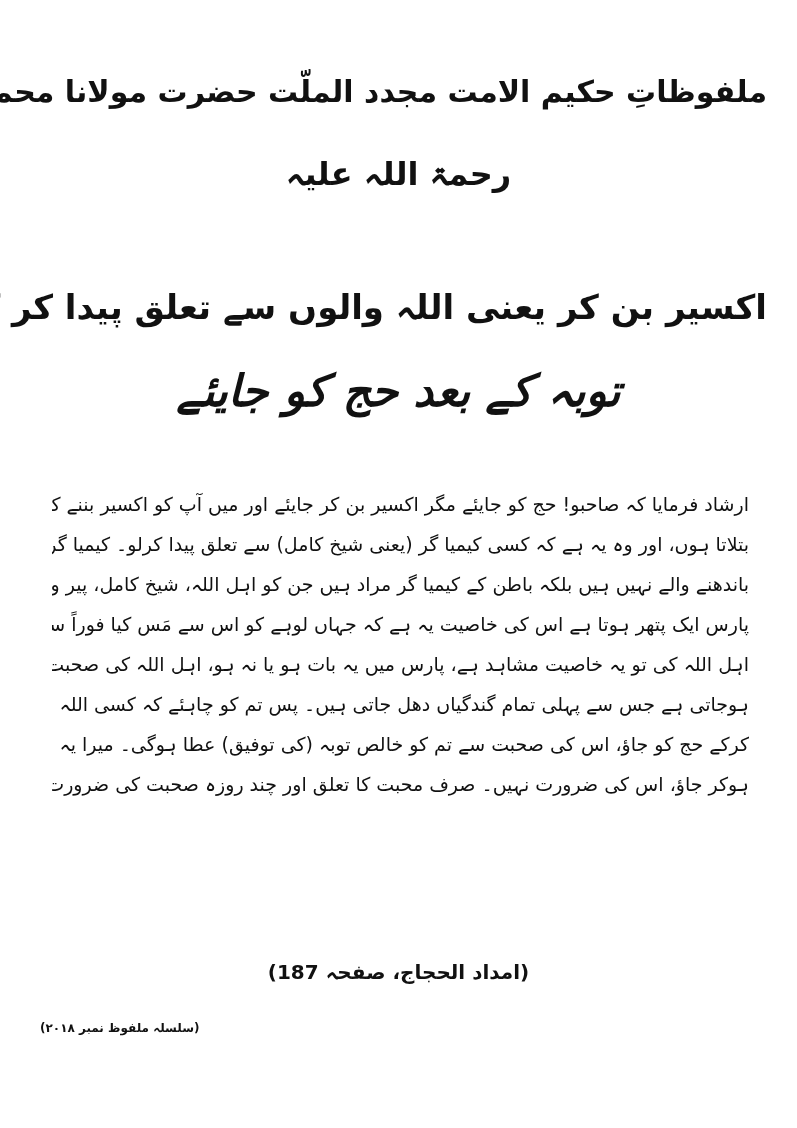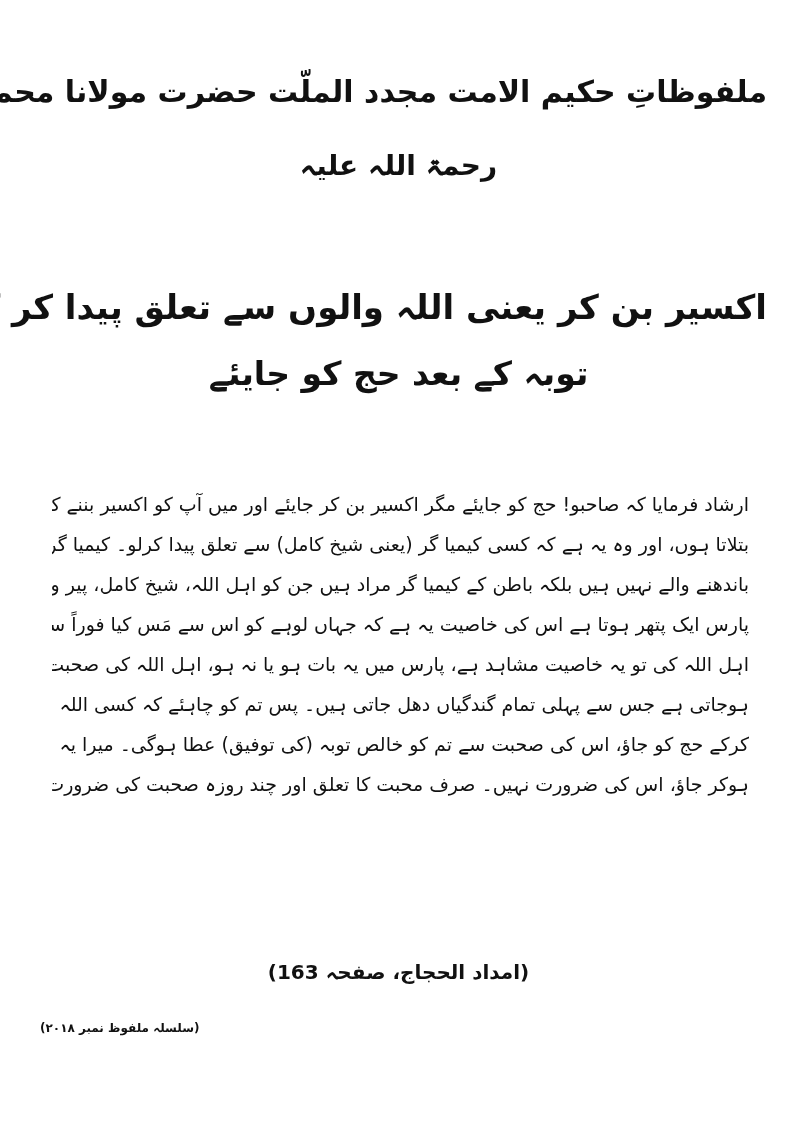--- a/index.html
+++ b/index.html
@@ -31,33 +31,34 @@
       direction: rtl;
       unicode-bidi: embed;
       white-space: nowrap;
     }
     .h-main {
       top: 62px;
       font-size: 30px;
       line-height: 60px;
     }
     .h-sub {
-      top: 138px;
-      font-size: 28px;
+      top: 146px;
+      font-size: 32px;
       line-height: 56px;
     }
     .h-title1 {
       top: 276px;
       font-size: 34px;
       line-height: 62px;
     }
     .h-title2 {
-      top: 343px;
-      font-size: 33px;
+      top: 360px;
+      font-size: 44px;
       line-height: 62px;
+      font-style: italic;
     }
     .body-text {
       position: absolute;
       left: 52px;
       right: 48px;
       top: 484px;
       direction: rtl;
       unicode-bidi: embed;
       font-size: 19px;
     }
@@ -112,17 +113,17 @@
     <div class="body-line">ارشاد فرمایا کہ صاحبو! حج کو جایئے مگر اکسیر بن کر جایئے اور میں آپ کو اکسیر بننے کا طریقہ بھی</div>
     <div class="body-line">بتلاتا ہوں، اور وہ یہ ہے کہ کسی کیمیا گر (یعنی شیخ کامل) سے تعلق پیدا کرلو۔ کیمیا گر سے میری مراد لنگوٹی</div>
     <div class="body-line">باندھنے والے نہیں ہیں بلکہ باطن کے کیمیا گر مراد ہیں جن کو اہل اللہ، شیخ کامل، پیر و مرشد کہتے ہیں۔</div>
     <div class="body-line">پارس ایک پتھر ہوتا ہے اس کی خاصیت یہ ہے کہ جہاں لوہے کو اس سے مَس کیا فوراً سونا ہوجاتا ہے۔</div>
     <div class="body-line">اہل اللہ کی تو یہ خاصیت مشاہد ہے، پارس میں یہ بات ہو یا نہ ہو، اہل اللہ کی صحبت سے توبۂ نصوح حاصل</div>
     <div class="body-line">ہوجاتی ہے جس سے پہلی تمام گندگیاں دھل جاتی ہیں۔ پس تم کو چاہئے کہ کسی اللہ والے سے تعلق پیدا</div>
     <div class="body-line">کرکے حج کو جاؤ، اس کی صحبت سے تم کو خالص توبہ (کی توفیق) عطا ہوگی۔ میرا یہ مطلب نہیں کہ مرید</div>
     <div class="body-line last">ہوکر جاؤ، اس کی ضرورت نہیں۔ صرف محبت کا تعلق اور چند روزہ صحبت کی ضرورت ہے۔</div>
   </div>
 
-  <div class="reference">(امداد الحجاج، صفحہ 163)</div>
+  <div class="reference">(امداد الحجاج، صفحہ 187)</div>
 
   <div class="series-number">(سلسلہ ملفوظ نمبر ۲۰۱۸)</div>
 
 </div>
 
 </body></html>

